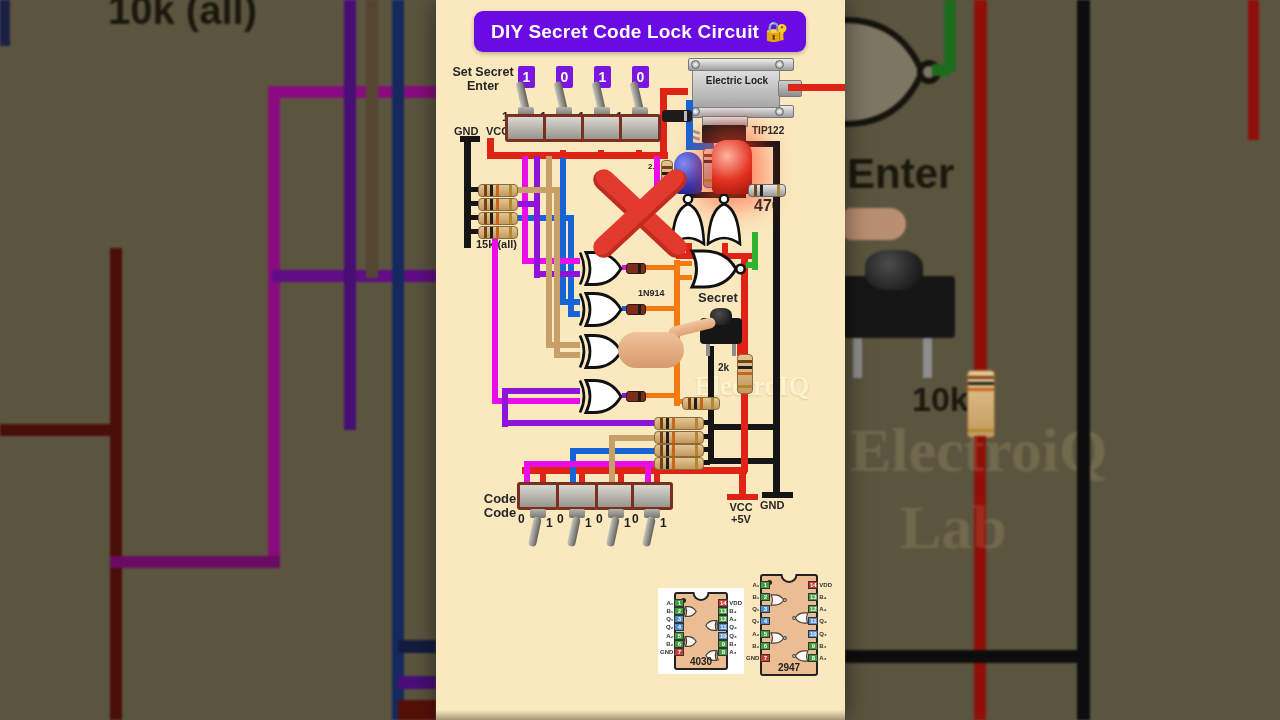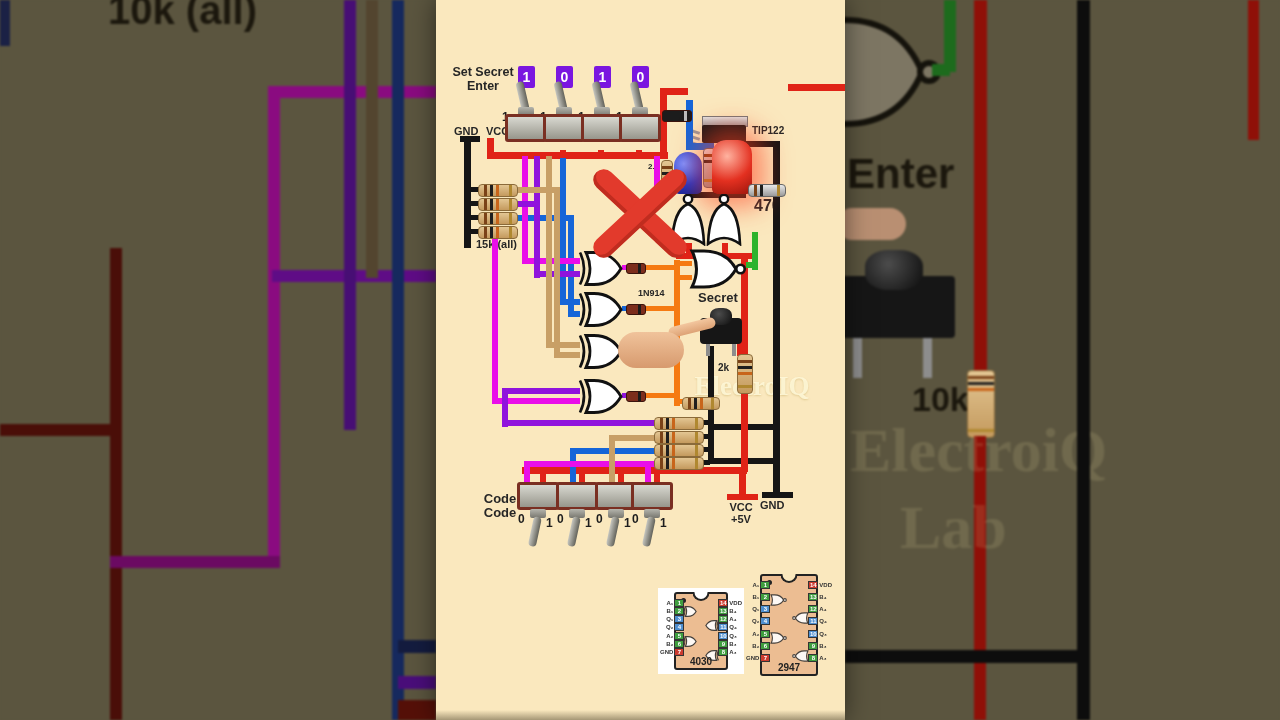--- a/index.html
+++ b/index.html
@@ -270,20 +270,24 @@
           <rect x="208" y="393" width="32" height="5"></rect>
         <rect x="238" y="399" width="10" height="5"></rect>
       </g>
 
       <g fill="#2db32d">
         <rect x="316" y="232" width="6" height="38"></rect>
           <rect x="310" y="262" width="10" height="6"></rect>
       </g>
     </svg>
 
+    <div id="title">
+      <span>DIY Secret Code Lock Circuit</span>
+      <span>🔐</span>
+    </div>
 
     <div class="lbl ctr" style="left:14px;top:66px;width:66px;font-size:12.5px;">Set Secret Enter</div>
     <div class="digitbox" style="left:82px">1</div>
     <div class="digitbox" style="left:120px">0</div>
     <div class="digitbox" style="left:158px">1</div>
     <div class="digitbox" style="left:196px">0</div>
 
     <div class="tsw up" style="left:68px;top:84px;z-index:2">
         <div class="lever"></div>
         <div class="nut"></div>
@@ -309,20 +313,31 @@
     <span class="swdig" style="left:104px;top:110px">1</span>
     <span class="swdig" style="left:138px;top:114px">0</span>
     <span class="swdig" style="left:142px;top:110px">1</span>
     <span class="swdig" style="left:176px;top:114px">0</span>
     <span class="swdig" style="left:180px;top:110px">1</span>
     <span class="swdig" style="left:214px;top:114px">0</span>
 
     <span class="lbl" style="left:18px;top:126px;font-size:11px">GND</span>
     <span class="lbl" style="left:50px;top:126px;font-size:11px">VCC</span>
 
+    <div id="lock">
+      <div class="plate pt"></div>
+        <div class="plate pb"></div>
+      <div class="mid"></div>
+        <div class="latch"></div>
+      <div class="scr" style="left:3px;top:2px"></div>
+        <div class="scr" style="right:10px;top:2px"></div>
+      <div class="scr" style="left:3px;bottom:2px"></div>
+        <div class="scr" style="right:10px;bottom:2px"></div>
+      <div id="lock-label">Electric Lock</div>
+    </div>
 
     <div class="diode blk" style="left:226px;top:110px;width:28px;height:10px;z-index:2">
         <i></i>
       </div>
 
     <div id="tip">
       <div class="tab"></div>
         <div class="bdy"></div>
       <div class="lg" style="left:-6px;top:14px"></div>
         <div class="lg" style="left:-6px;top:20px"></div>

